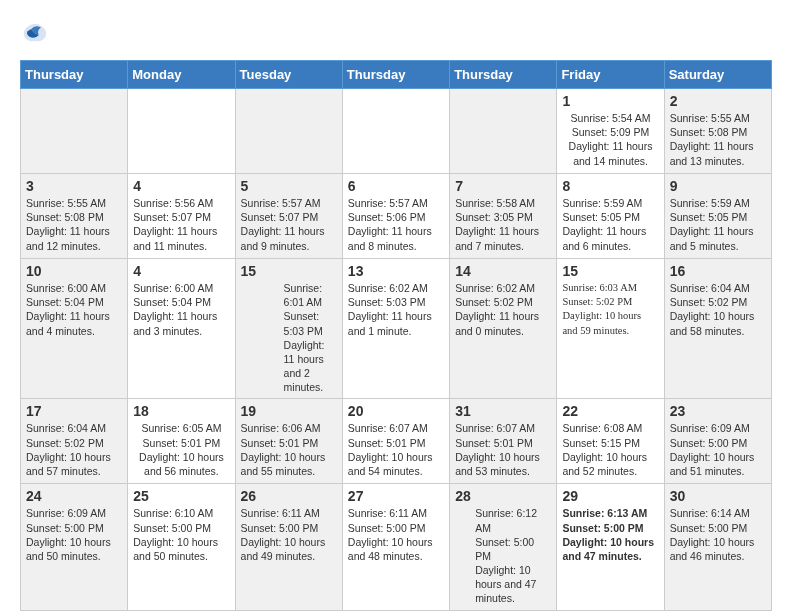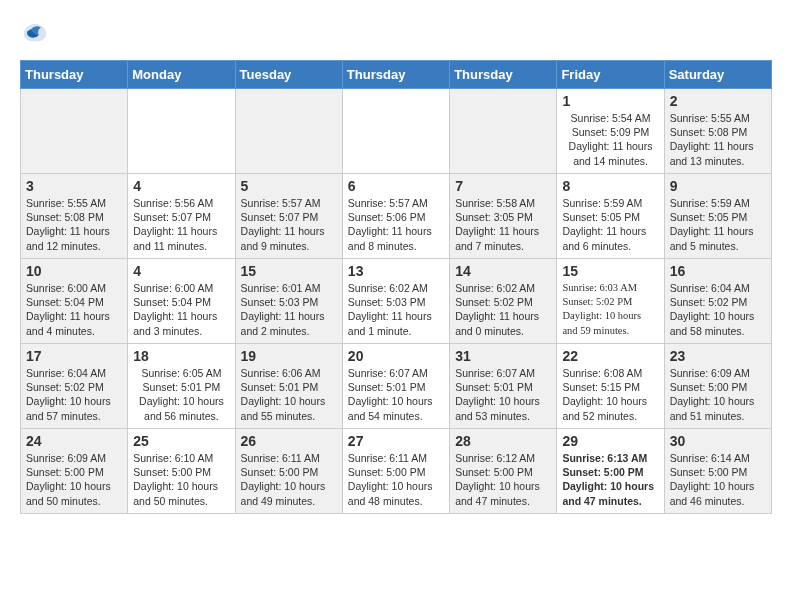--- a/index.html
+++ b/index.html
@@ -203,21 +203,21 @@
 Daylight: 11 hours and 4 minutes.</div>
         </td>
         <td>
           <div class="day-number">4</div>
           <div class="day-info" style="white-space: pre-line;">Sunrise: 6:00 AM
 Sunset: 5:04 PM
 Daylight: 11 hours and 3 minutes.</div>
         </td>
         <td>
           <div class="day-number">15</div>
-          <div class="day-info" style="white-space: pre-line;">Sunrise: 6:01 AM
+          <div class="day-info" style="white-space: pre-line; margin-left: 43px;">Sunrise: 6:01 AM
 Sunset: 5:03 PM
 Daylight: 11 hours and 2 minutes.</div>
         </td>
         <td>
           <div class="day-number">13</div>
           <div class="day-info" style="white-space: pre-line;">Sunrise: 6:02 AM
 Sunset: 5:03 PM
 Daylight: 11 hours and 1 minute.</div>
         </td>
         <td>
@@ -303,21 +303,21 @@
 Daylight: 10 hours and 49 minutes.</div>
         </td>
         <td>
           <div class="day-number">27</div>
           <div class="day-info" style="white-space: pre-line;">Sunrise: 6:11 AM
 Sunset: 5:00 PM
 Daylight: 10 hours and 48 minutes.</div>
         </td>
         <td>
           <div class="day-number">28</div>
-          <div class="day-info" style="white-space: pre-line;">Sunrise: 6:12 AM
+          <div class="day-info" style="white-space: pre-line; margin-left: 20px;">Sunrise: 6:12 AM
 Sunset: 5:00 PM
 Daylight: 10 hours and 47 minutes.</div>
         </td>
         <td>
           <div class="day-number">29</div>
           <div class="day-info" style="white-space: pre-line; font-weight: bold;">Sunrise: 6:13 AM
 Sunset: 5:00 PM
 Daylight: 10 hours and 47 minutes.</div>
         </td>
         <td>

